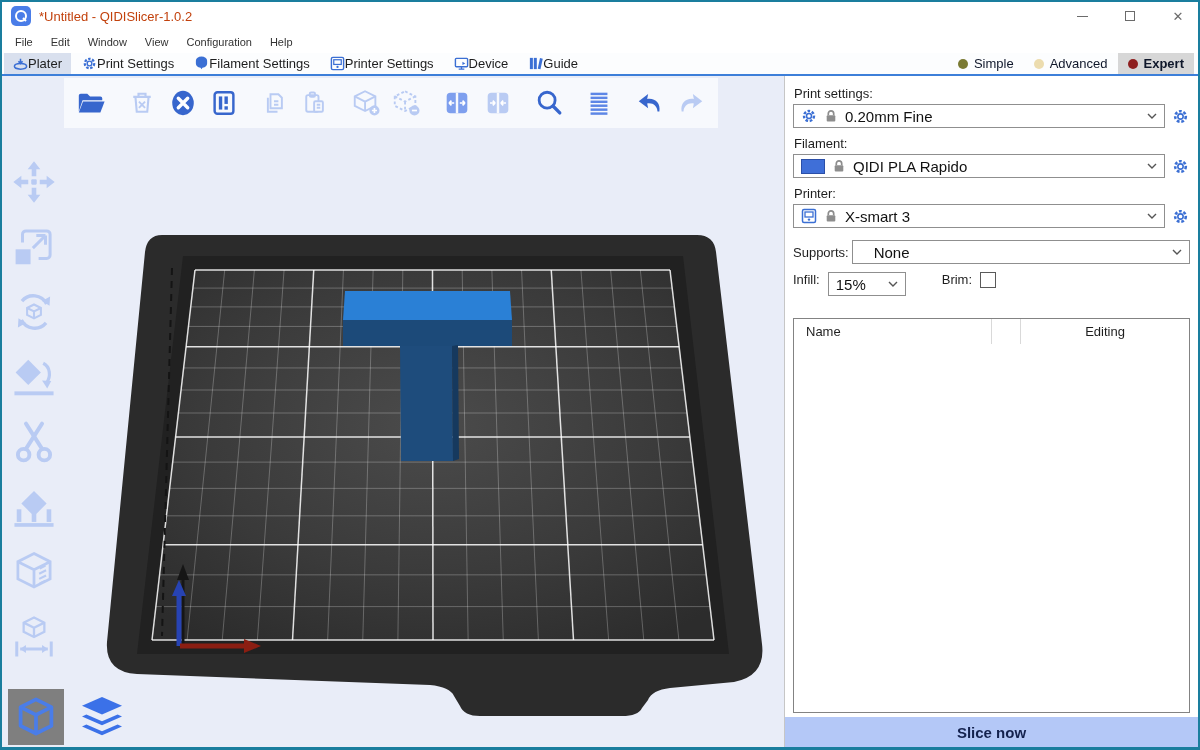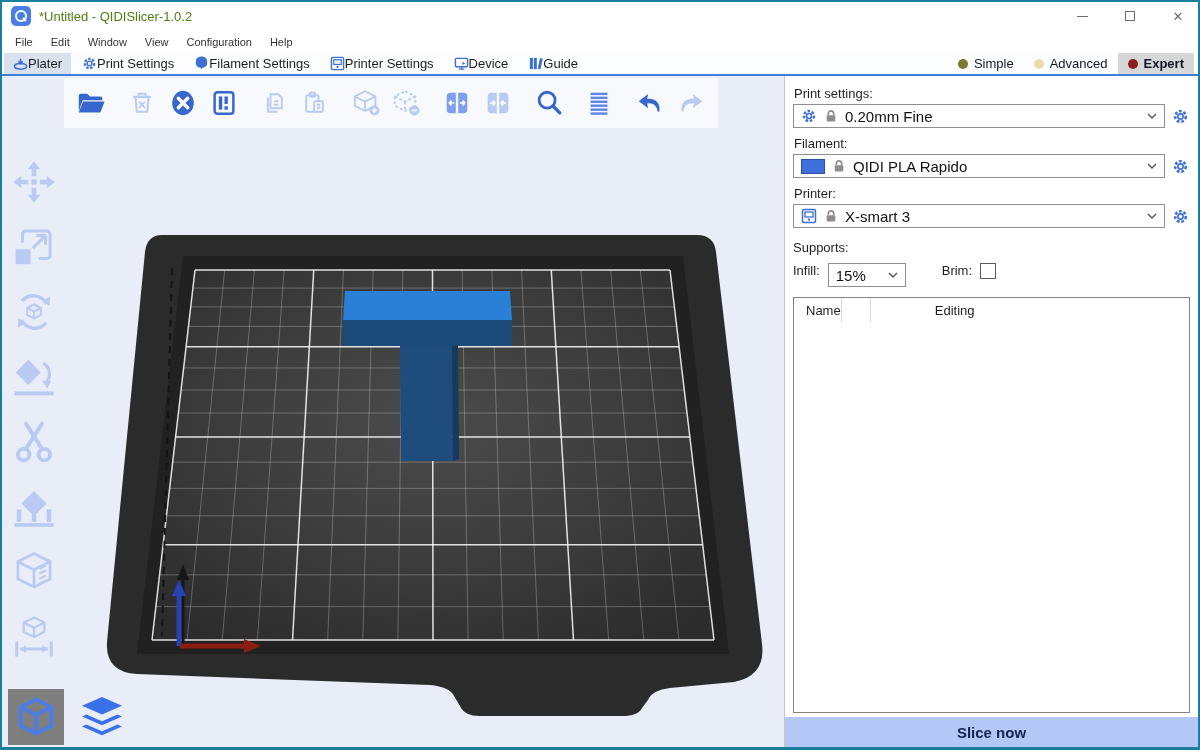--- a/index.html
+++ b/index.html
@@ -2,21 +2,21 @@
 <html><head>
 <meta charset="utf-8">
 <style>
   * { margin:0; padding:0; box-sizing:border-box; }
   body { font-family:"Liberation Sans", sans-serif; background:#dfe3ea; }
   .window{ width:1200px; height:750px; border:2px solid #1a7e9e; border-bottom-width:3px;
            background:#fff; display:flex; flex-direction:column; overflow:hidden; }
   
   .titlebar{ height:28px; display:flex; align-items:center; padding:0 0 0 9px; gap:8px; background:#fff; }
   .appicon{ width:20px; height:20px; border-radius:5px; background:#4a7de8; display:flex; align-items:center; justify-content:center; }
-  .title-text{ font-size:13px; color:#4d7c0f; flex:1; }
+  .title-text{ font-size:13px; color:#c2410c; flex:1; }
   .winbtn{ width:40px; height:28px; display:flex; align-items:center; justify-content:center; color:#6b6b6b; font-size:13px; }
   .min-glyph{ width:11px; height:0; border-top:1px solid #6b6b6b; display:block; }
   .max-glyph{ width:10px; height:10px; border:1px solid #6b6b6b; display:block; }
   
   .menubar{ height:23px; display:flex; align-items:center; padding:0 4px; background:#fff; }
   .menu-item{ font-size:11px; color:#333; padding:2px 9px; }
   
   .tabbar{ height:23px; display:flex; align-items:stretch; background:#fcfdfe; border-bottom:2px solid #3d7fd9; }
   .tab{ display:flex; align-items:center; padding:0 9px; font-size:13px; color:#1d1d1d; margin-left:2px; }
   .tab.active{ background:#d9e0ee; }
@@ -53,21 +53,21 @@
           gap:7px; padding:0 7px; font-size:15px; color:#111; min-width:0; }
   .combo .chev{ margin-left:auto; }
   .gearbtn{ width:20px; height:22px; display:flex; align-items:center; justify-content:center; color:#3b6fd4; }
   .swatch{ width:24px; height:15px; background:#3f6fd8; border:1px solid #2b4fa8; }
   .supports-row{ display:flex; align-items:center; gap:3px; margin:6px 0 8px; }
   .supports-row .combo{ height:24px; }
   .infill-row{ display:flex; align-items:flex-start; gap:8px; margin-bottom:8px; }
   .combo.small{ flex:0 0 78px; }
   .brim-label{ font-size:13px; color:#1e1e1e; margin-left:28px; }
   .checkbox{ width:16px; height:16px; border:1px solid #5a5a5a; background:#fff; }
-  .objlist{ flex:1; border:1px solid #838383; margin-top:2px; display:flex; flex-direction:row; min-height:0; }
+  .objlist{ flex:1; border:1px solid #838383; margin-top:14px; display:flex; flex-direction:column; min-height:0; }
   .objhead{ display:grid; grid-template-columns:1fr 30px 168px; height:25px; align-items:center; font-size:13px; color:#1e1e1e; }
   .objhead .h-name{ padding-left:12px; }
   .objhead .h-eye{ border-left:1px solid #d9d9d9; border-right:1px solid #d9d9d9; height:25px; }
   .objhead .h-edit{ text-align:center; }
   .objrow{ display:grid; grid-template-columns:1fr 30px 168px; height:30px; align-items:center; font-size:13px; color:#111; }
   .objrow .r-name{ padding-left:26px; }
   .objrow .r-eye{ display:flex; justify-content:center; color:#8a8a8a; }
   .objrow .r-edit{ display:flex; justify-content:center; }
   .slice-btn{ height:30px; margin:4px -8px 0 -8px; background:#b4c8f7; border:none;
               font-family:"Liberation Sans",sans-serif; font-size:15px; font-weight:bold; color:#14224e;
@@ -517,20 +517,26 @@
         </div>
         <span class="gearbtn">
           <svg width="17" height="17" viewBox="0 0 16 16">
               <use href="#gear"></use>
             </svg>
         </span>
       </div>
 
       <div class="supports-row">
         <span class="rp-label" style="margin:0">Supports:</span>
+        <div class="combo">
+          <span style="padding-left:14px">None</span>
+          <svg class="chev" width="10" height="6" viewBox="0 0 10 6">
+              <use href="#chev"></use>
+            </svg>
+        </div>
       </div>
 
       <div class="infill-row">
         <span class="rp-label" style="margin:0">Infill:</span>
         <div class="combo small">
           <span>15%</span>
           <svg class="chev" width="10" height="6" viewBox="0 0 10 6">
               <use href="#chev"></use>
             </svg>
         </div>

